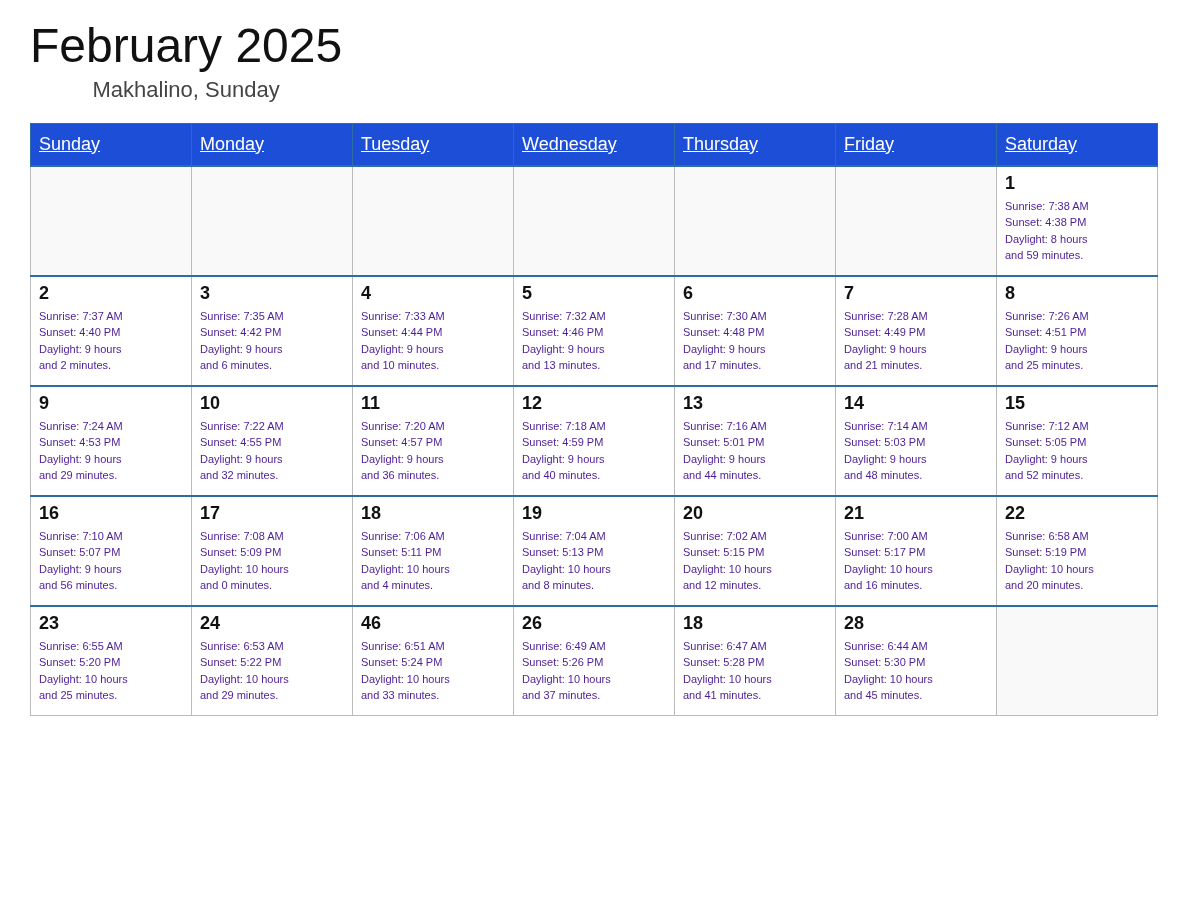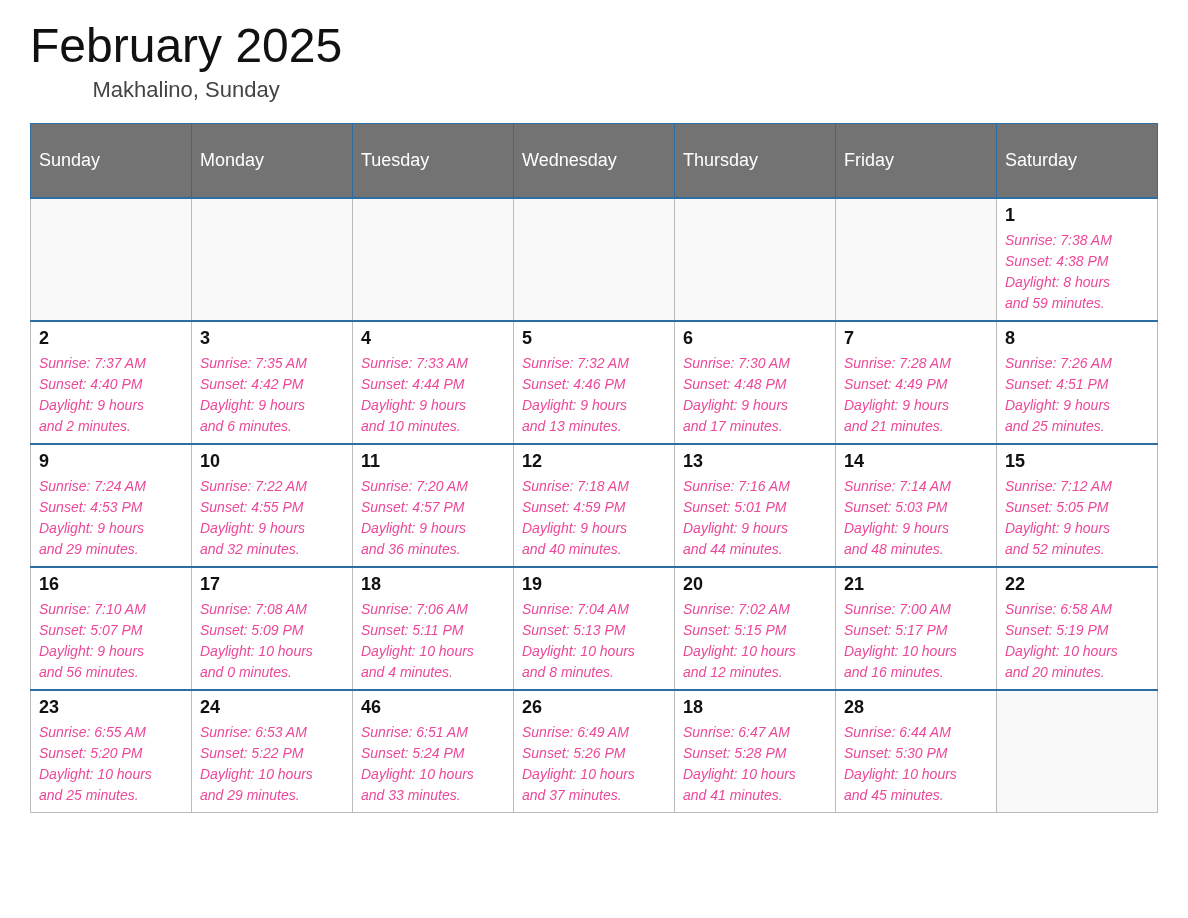--- a/index.html
+++ b/index.html
@@ -49,52 +49,52 @@
       font-size: 22px;
       color: #444;
       margin-top: 4px;
     }
     .calendar {
       width: 100%;
       border-collapse: collapse;
       border: 1px solid #aaa;
     }
     .calendar th {
-      background: #737373;
+      background: #1d4ed8;
       color: #fff;
       font-size: 18px;
       font-weight: normal;
-      padding: 26px 8px;
+      padding: 10px 8px;
       text-align: left;
       border: 1px solid #2e6da4;
       width: calc(100% / 7);
+      text-decoration: underline;
     }
     .calendar td {
       border: 1px solid #bbb;
       vertical-align: top;
       padding: 6px 8px;
       min-height: 110px;
       height: 110px;
       width: calc(100% / 7);
     }
     .calendar tr.week-row td {
       border-top: 2px solid #2e6da4;
     }
     .day-num {
       font-size: 18px;
       font-weight: bold;
       color: #111;
       display: block;
       margin-bottom: 4px;
     }
     .day-info {
-      font-size: 14px;
-      color: #ec4899;
+      font-size: 11px;
+      color: #4c1d95;
       line-height: 1.5;
-      font-style: italic;
     }
     .empty-cell {
       background: #f9f9f9;
     }
   </style>
 </head>
 <body>
 
 <div class="header">
   <div class="title-section">

